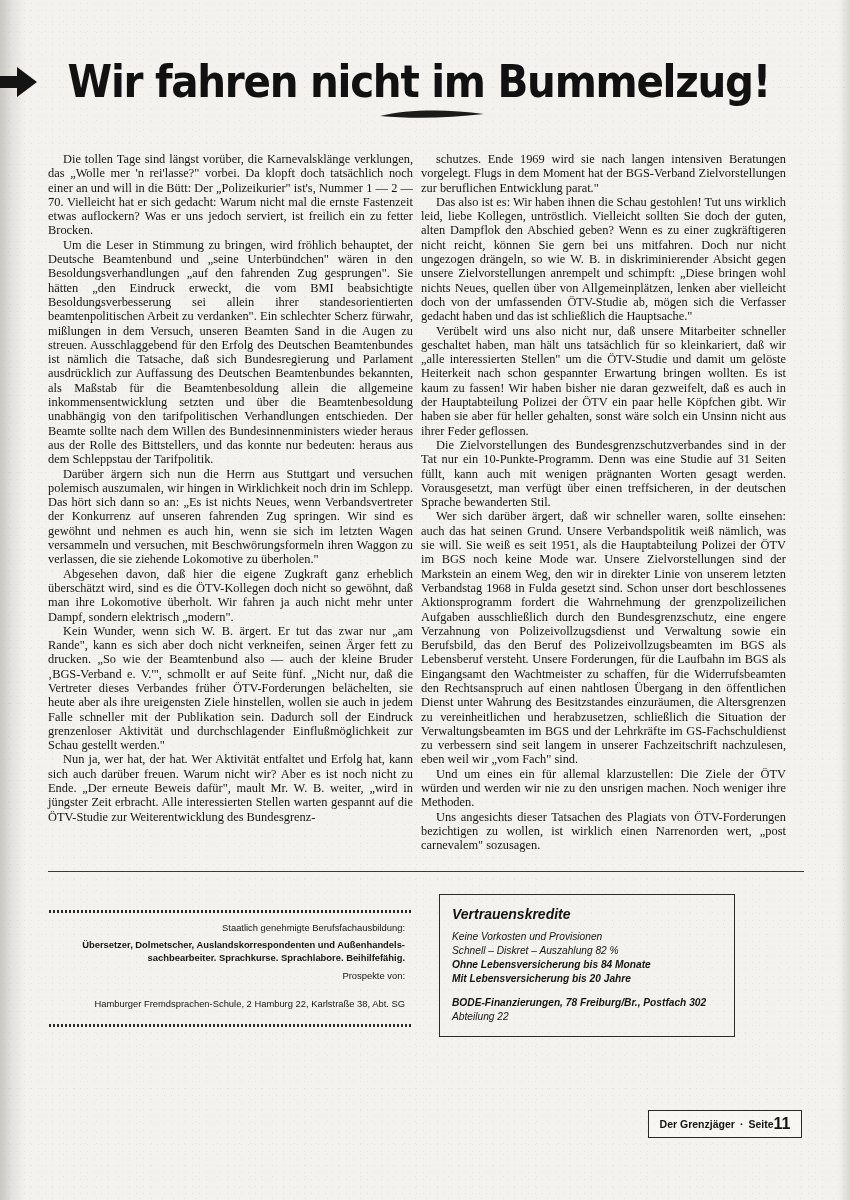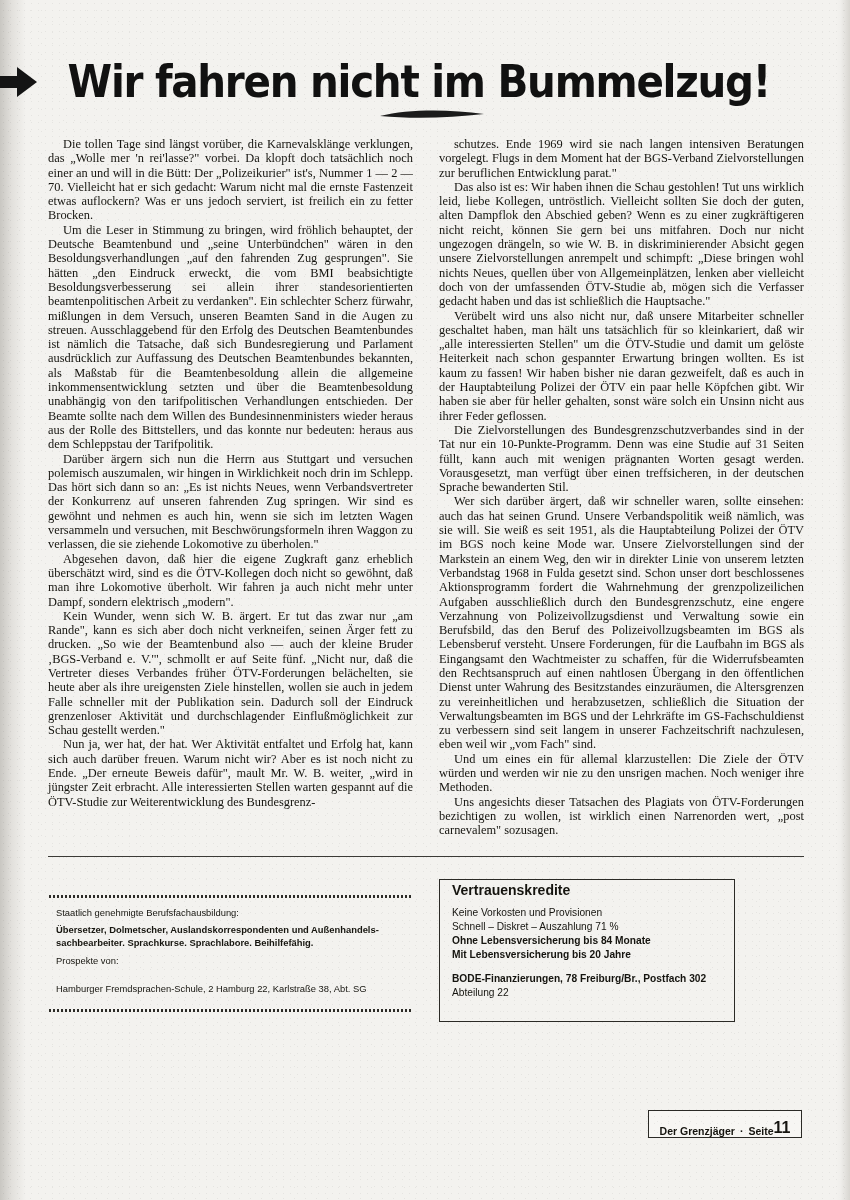--- a/index.html
+++ b/index.html
@@ -74,22 +74,22 @@
     position: absolute;
     left: 330px;
     top: 66px;
     width: 110px;
     height: 13px;
   }
 
   
   .columns {
     display: flex;
-    gap: 26px;
-    margin-top: 13px;
+    gap: 8px;
+    margin-top: 28px;
   }
   .col {
     width: 365px;
     font-size: 12.4px;
     line-height: 14.3px;
     text-align: justify;
     text-justify: inter-word;
     hyphens: auto;
     color: #15140f;
   }
@@ -110,21 +110,21 @@
   .ads {
     display: flex;
     gap: 26px;
     margin-top: 22px;
   }
   .ad-left {
     width: 365px;
     font-family: "Liberation Sans", sans-serif;
     font-size: 9.4px;
     line-height: 12.6px;
-    text-align: left;
+    text-align: right;
     color: #16150f;
     padding: 12px 0 10px;
     position: relative;
   }
   .dotrule {
     height: 7px;
     width: 100%;
     background-image: radial-gradient(#2c2b27 38%, transparent 40%);
     background-size: 4px 7px;
     background-repeat: repeat-x;
@@ -132,45 +132,46 @@
   }
   .ad-left .inner { padding: 9px 8px 9px; }
   .ad-left .l1 { margin-bottom: 5px; }
   .ad-left .l2 { font-weight: bold; }
   .ad-left .l3 { font-weight: bold; margin-bottom: 6px; }
   .ad-left .l4 { margin-bottom: 15px; }
 
   .ad-right {
     width: 296px;
     border: 1.6px solid #2b2a26;
-    padding: 3px 12px 12px;
+    padding: 12px 12px 12px;
     font-family: "Liberation Sans", sans-serif;
     font-size: 10.2px;
     line-height: 14.2px;
     color: #15140f;
     box-sizing: border-box;
+    font-style: italic;
   }
   .ad-right .title {
     font-size: 14px;
     font-weight: bold;
     margin-bottom: 9px;
   }
   .ad-right .b { font-weight: bold; }
   .ad-right .spaced { margin-top: 9px; }
 
   
   .footer {
     position: absolute;
     right: 48px;
     top: 1110px;
     width: 152px;
     height: 26px;
     border: 1.6px solid #2b2a26;
     display: flex;
-    align-items: flex-end;
+    align-items: center;
     justify-content: center;
     font-family: "Liberation Sans", sans-serif;
     font-size: 10.5px;
     font-weight: bold;
     color: #15140f;
     background: #f7f6f3;
   }
   .footer .pg {
     font-size: 16px;
     font-weight: bold;
@@ -245,21 +246,21 @@
           <div class="l3">sachbearbeiter. Sprachkurse. Sprachlabore. Beihilfefähig.</div>
           <div class="l4">Prospekte von:</div>
           <div class="l5">Hamburger Fremdsprachen-Schule, 2 Hamburg 22, Karlstraße 38, Abt. SG</div>
         </div>
         <div class="dotrule"></div>
       </div>
 
       <div class="ad-right">
         <div class="title">Vertrauenskredite</div>
         <div>Keine Vorkosten und Provisionen</div>
-        <div>Schnell – Diskret – Auszahlung 71 %</div>
+        <div>Schnell – Diskret – Auszahlung 82 %</div>
         <div class="b">Ohne Lebensversicherung bis 84 Monate</div>
         <div class="b">Mit Lebensversicherung bis 20 Jahre</div>
         <div class="b spaced">BODE-Finanzierungen, 78 Freiburg/Br., Postfach 302</div>
         <div>Abteilung 22</div>
       </div>
     </div>
   </div>
 
   <div class="footer">
     <span>Der Grenzjäger</span>

